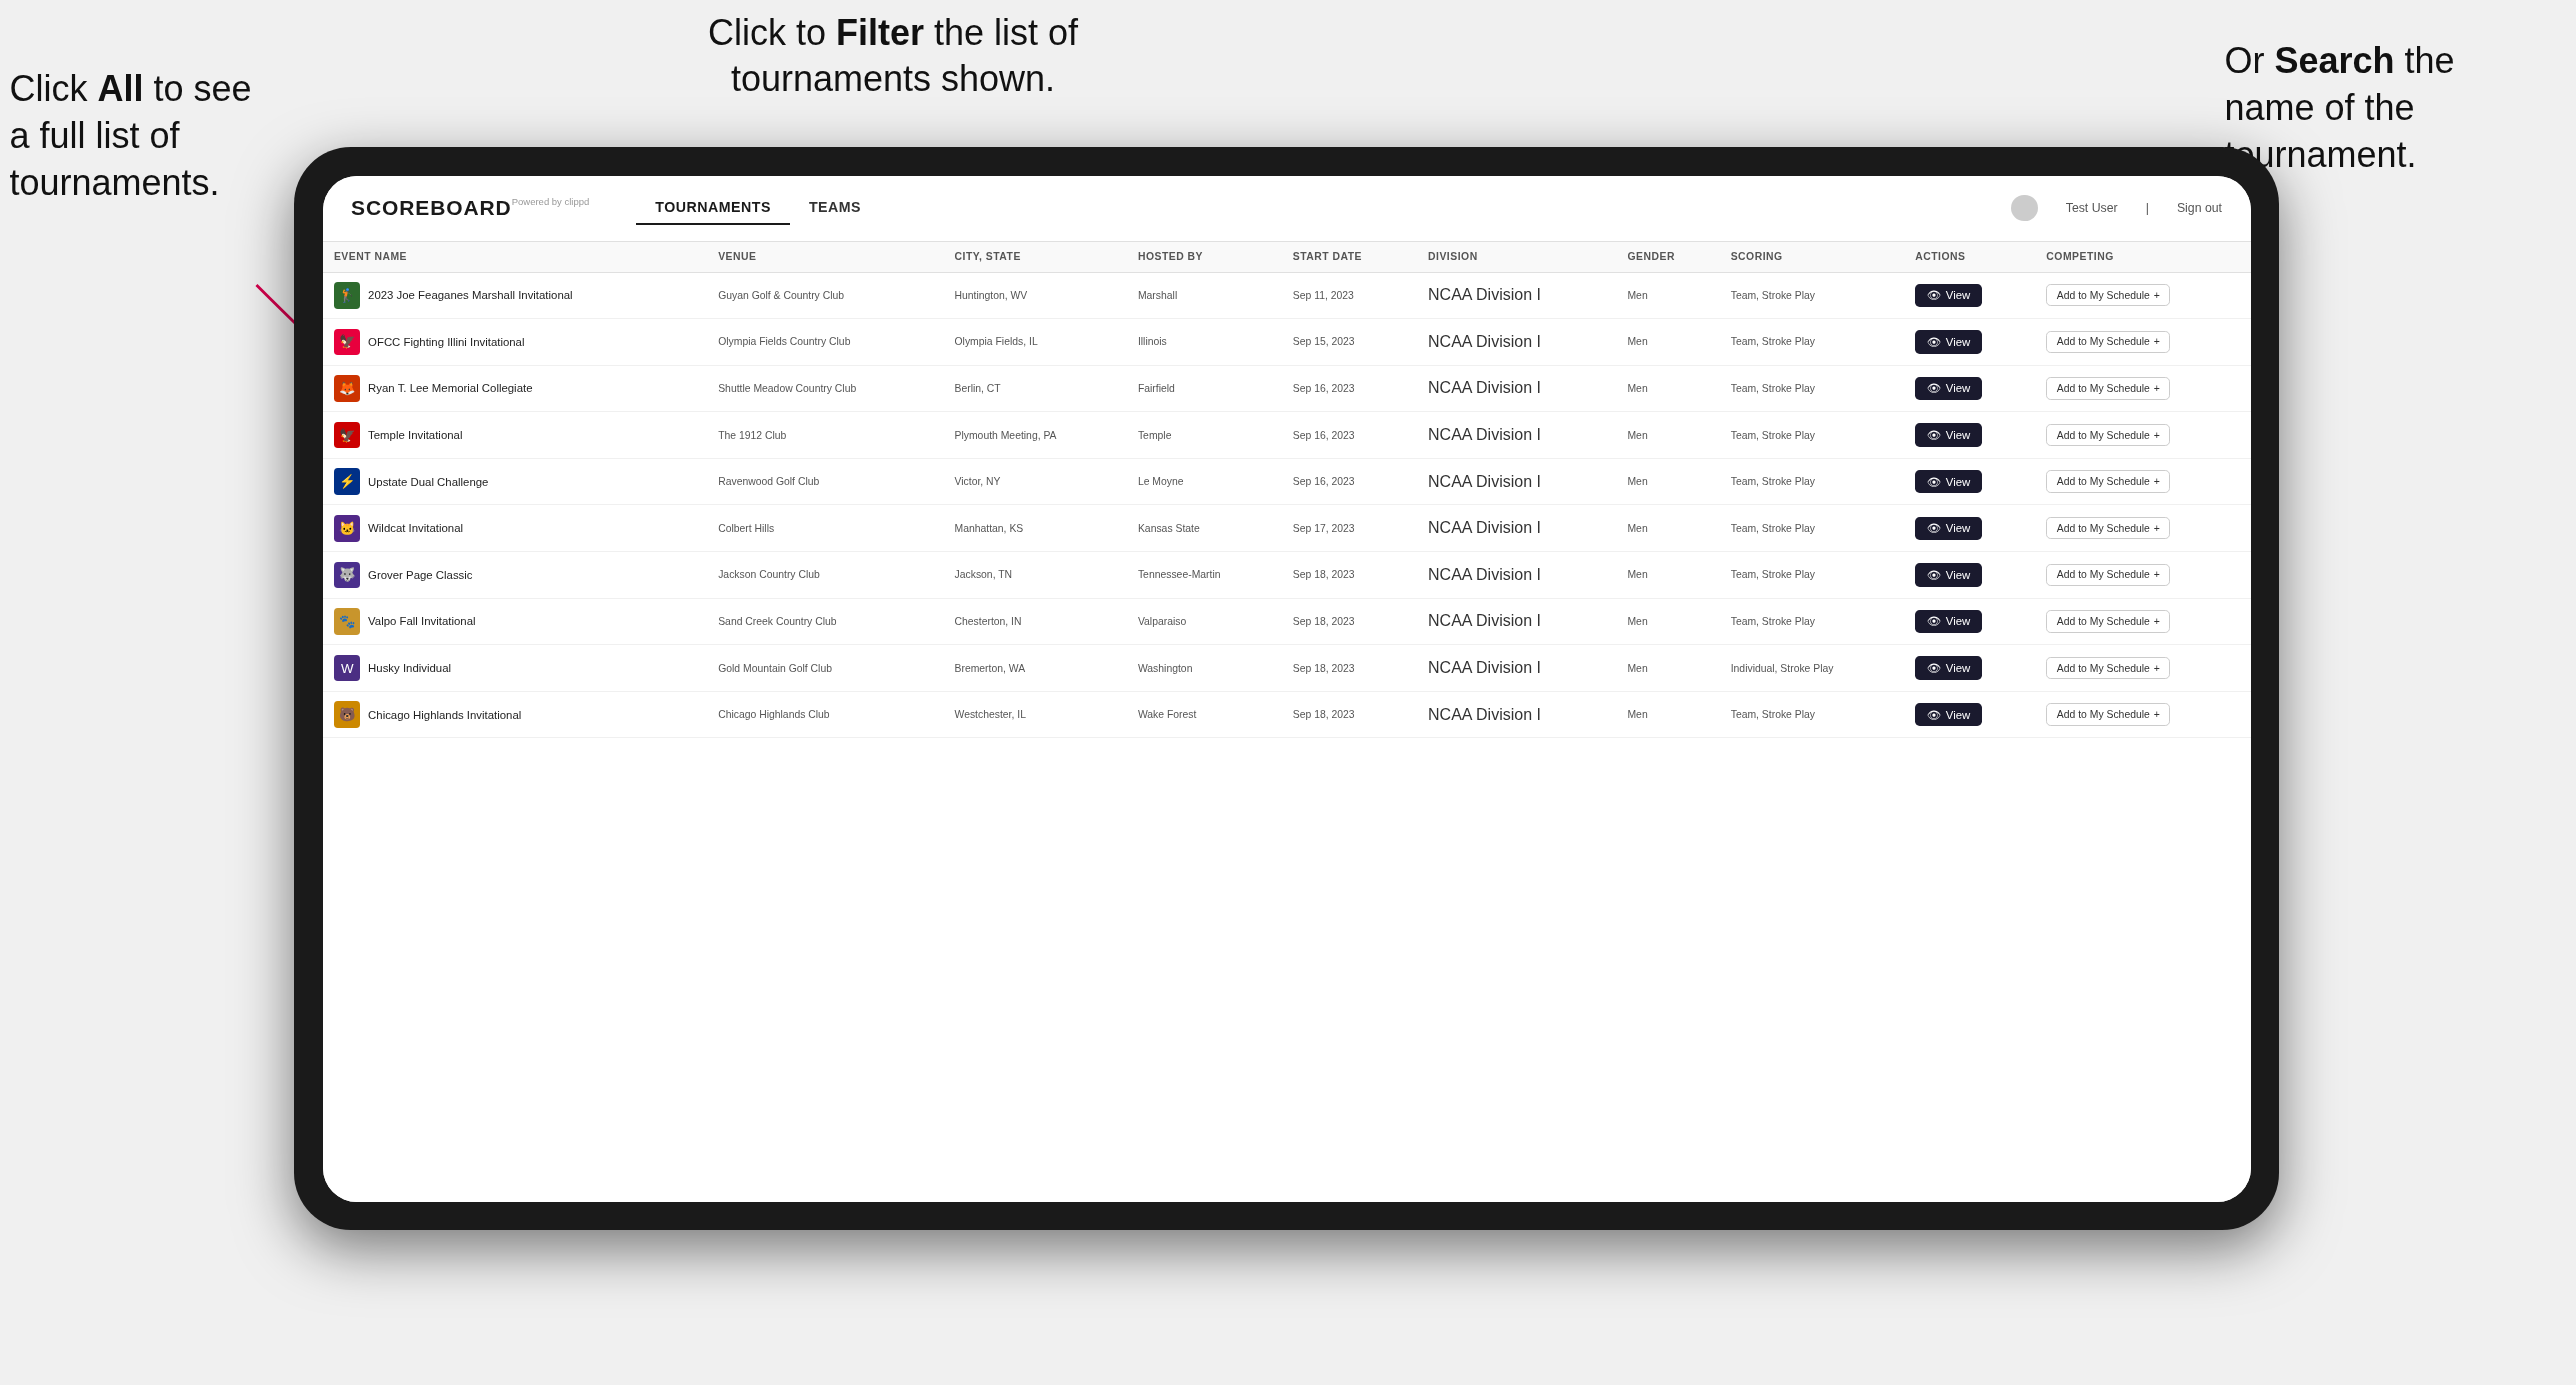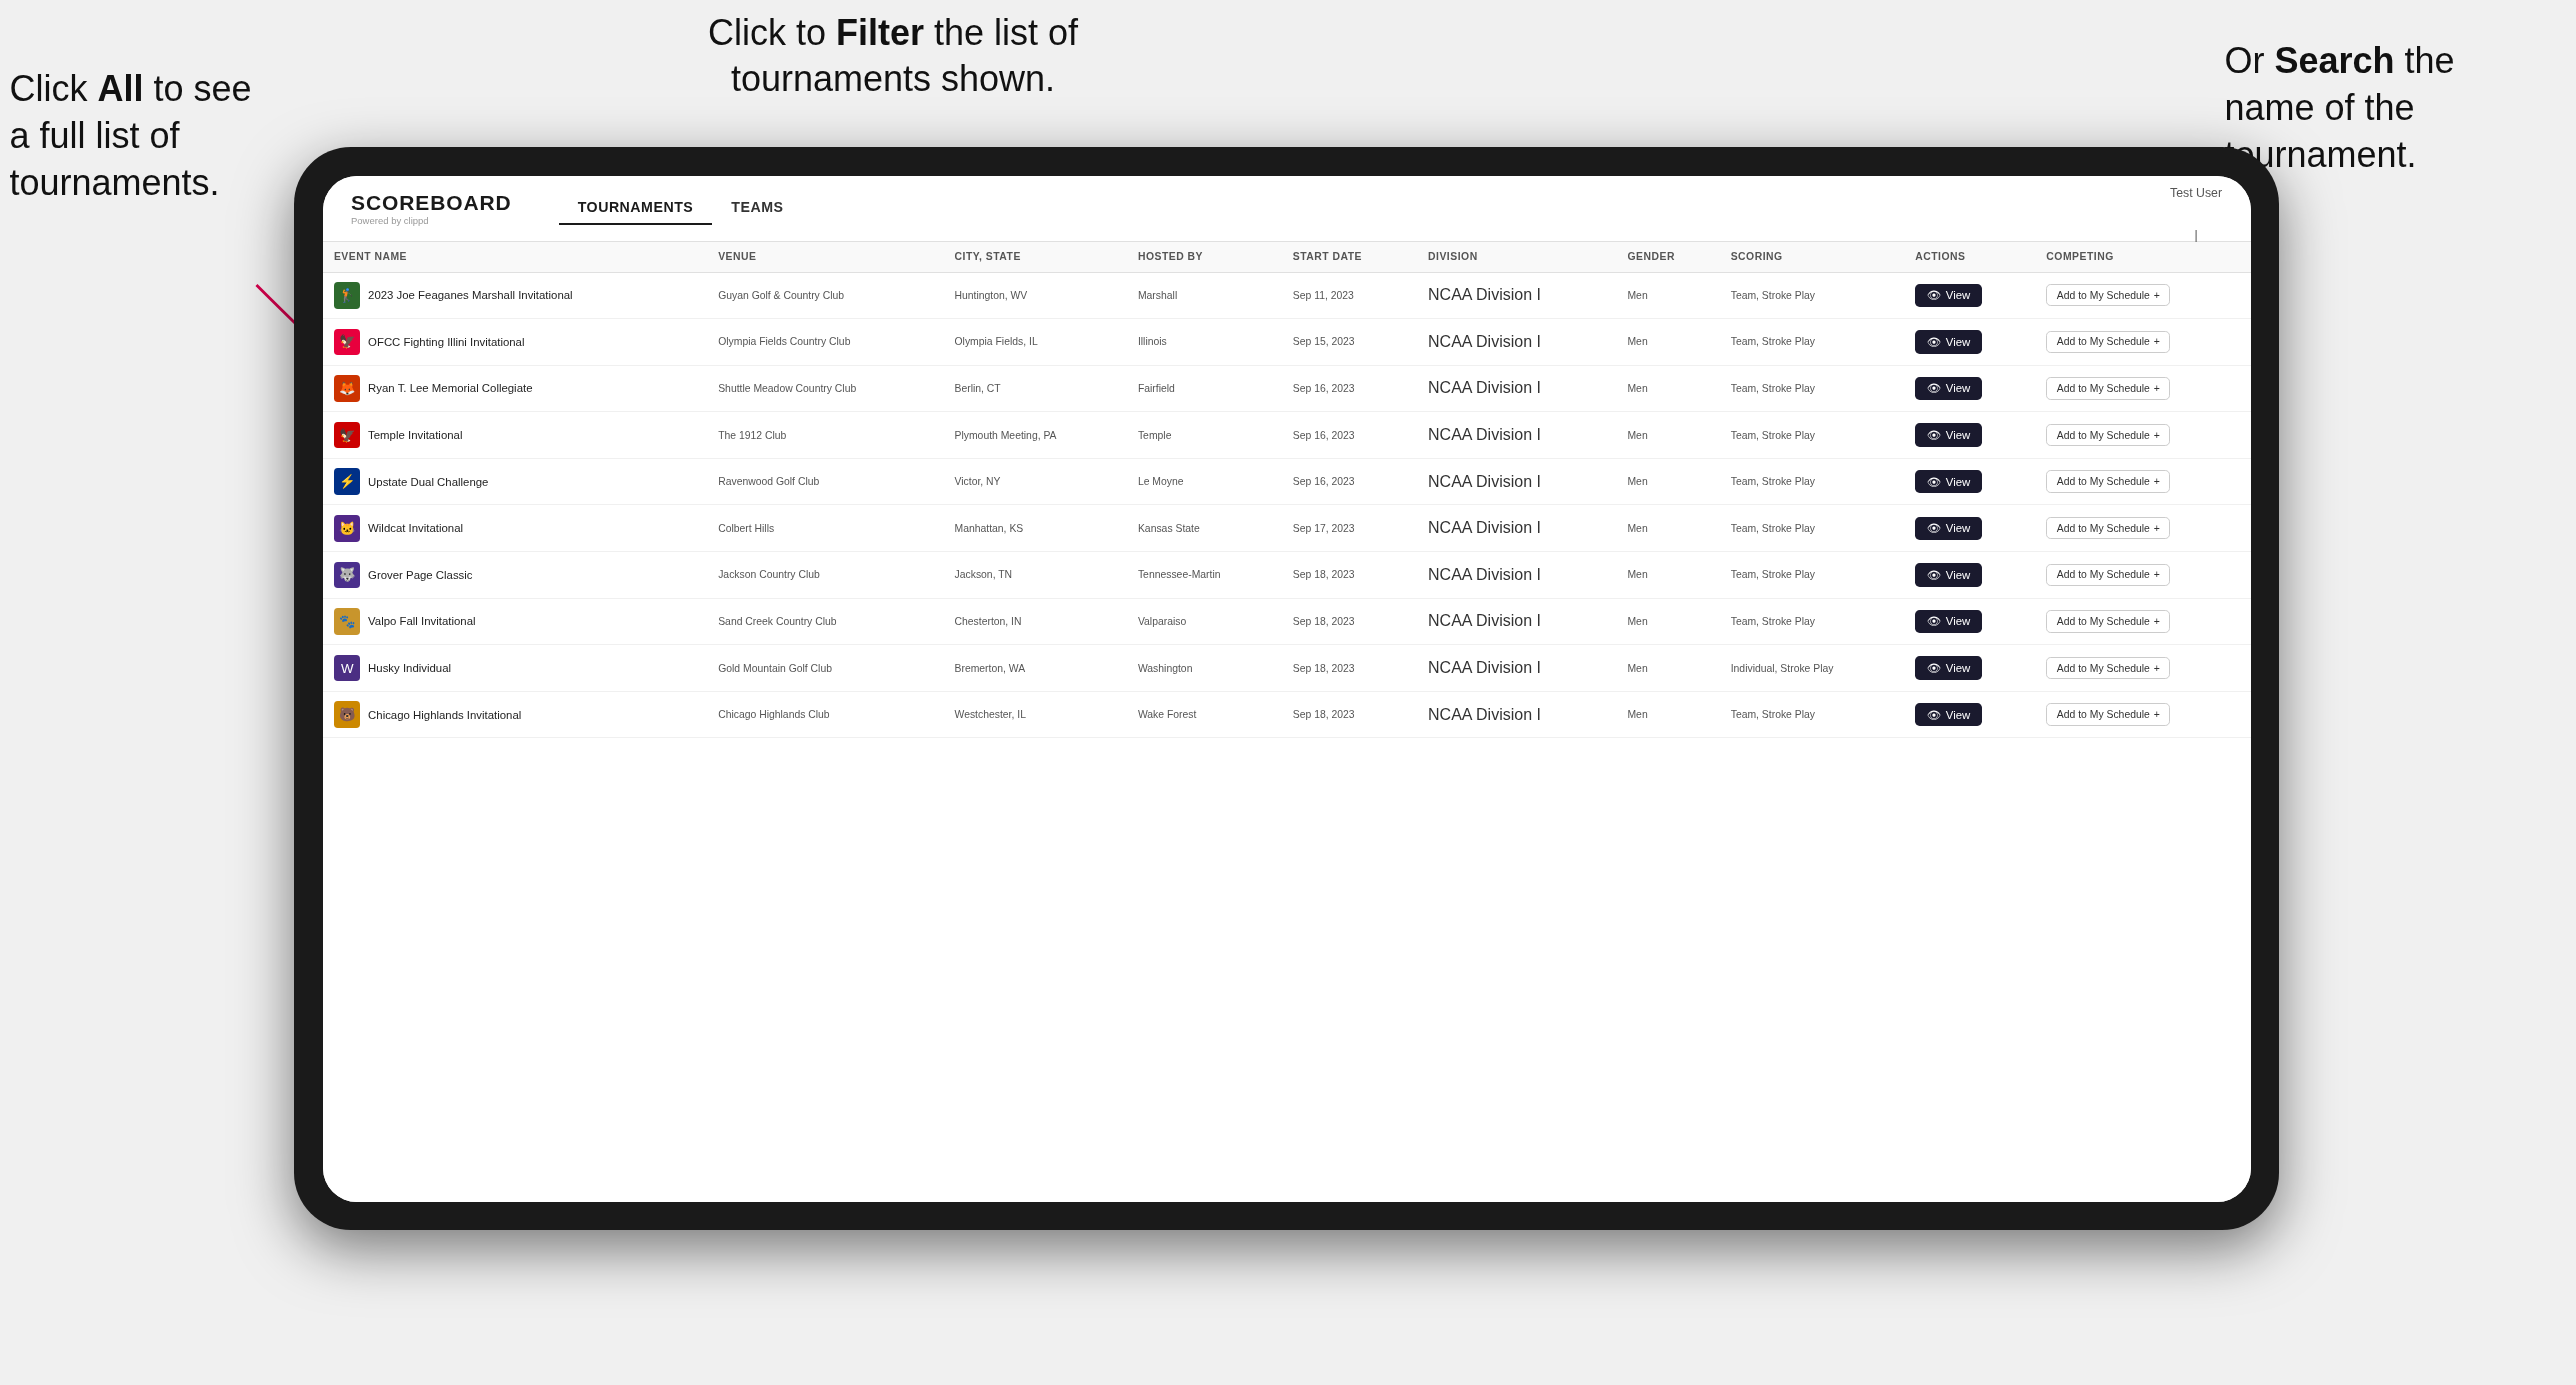--- a/index.html
+++ b/index.html
@@ -75,21 +75,21 @@
       background: white;
       padding: 0 28.5px;
       height: 66px;
       display: flex;
       align-items: center;
       border-bottom: 0.9px solid #e0e0e0;
       flex-shrink: 0;
     }
     .logo-area {
       display: flex;
-      flex-direction: column;
+      flex-direction: row;
       margin-right: 47px;
     }
     .logo-text {
       font-size: 21px;
       font-weight: 900;
       color: #1a1a1a;
       letter-spacing: 0.9px;
     }
     .logo-sub {
       font-size: 9.5px;
@@ -113,21 +113,20 @@
       color: #1a1a1a;
       border-bottom-color: #1a1a1a;
     }
     .header-right {
       margin-left: auto;
       display: flex;
       align-items: center;
       gap: 28px;
       font-size: 12.3px;
       color: #555;
-      flex-direction: column;
     }
     .user-avatar {
       width: 26.6px;
       height: 26.6px;
       background: #ccc;
       border-radius: 50%;
     }
 
     
     .filter-bar {

